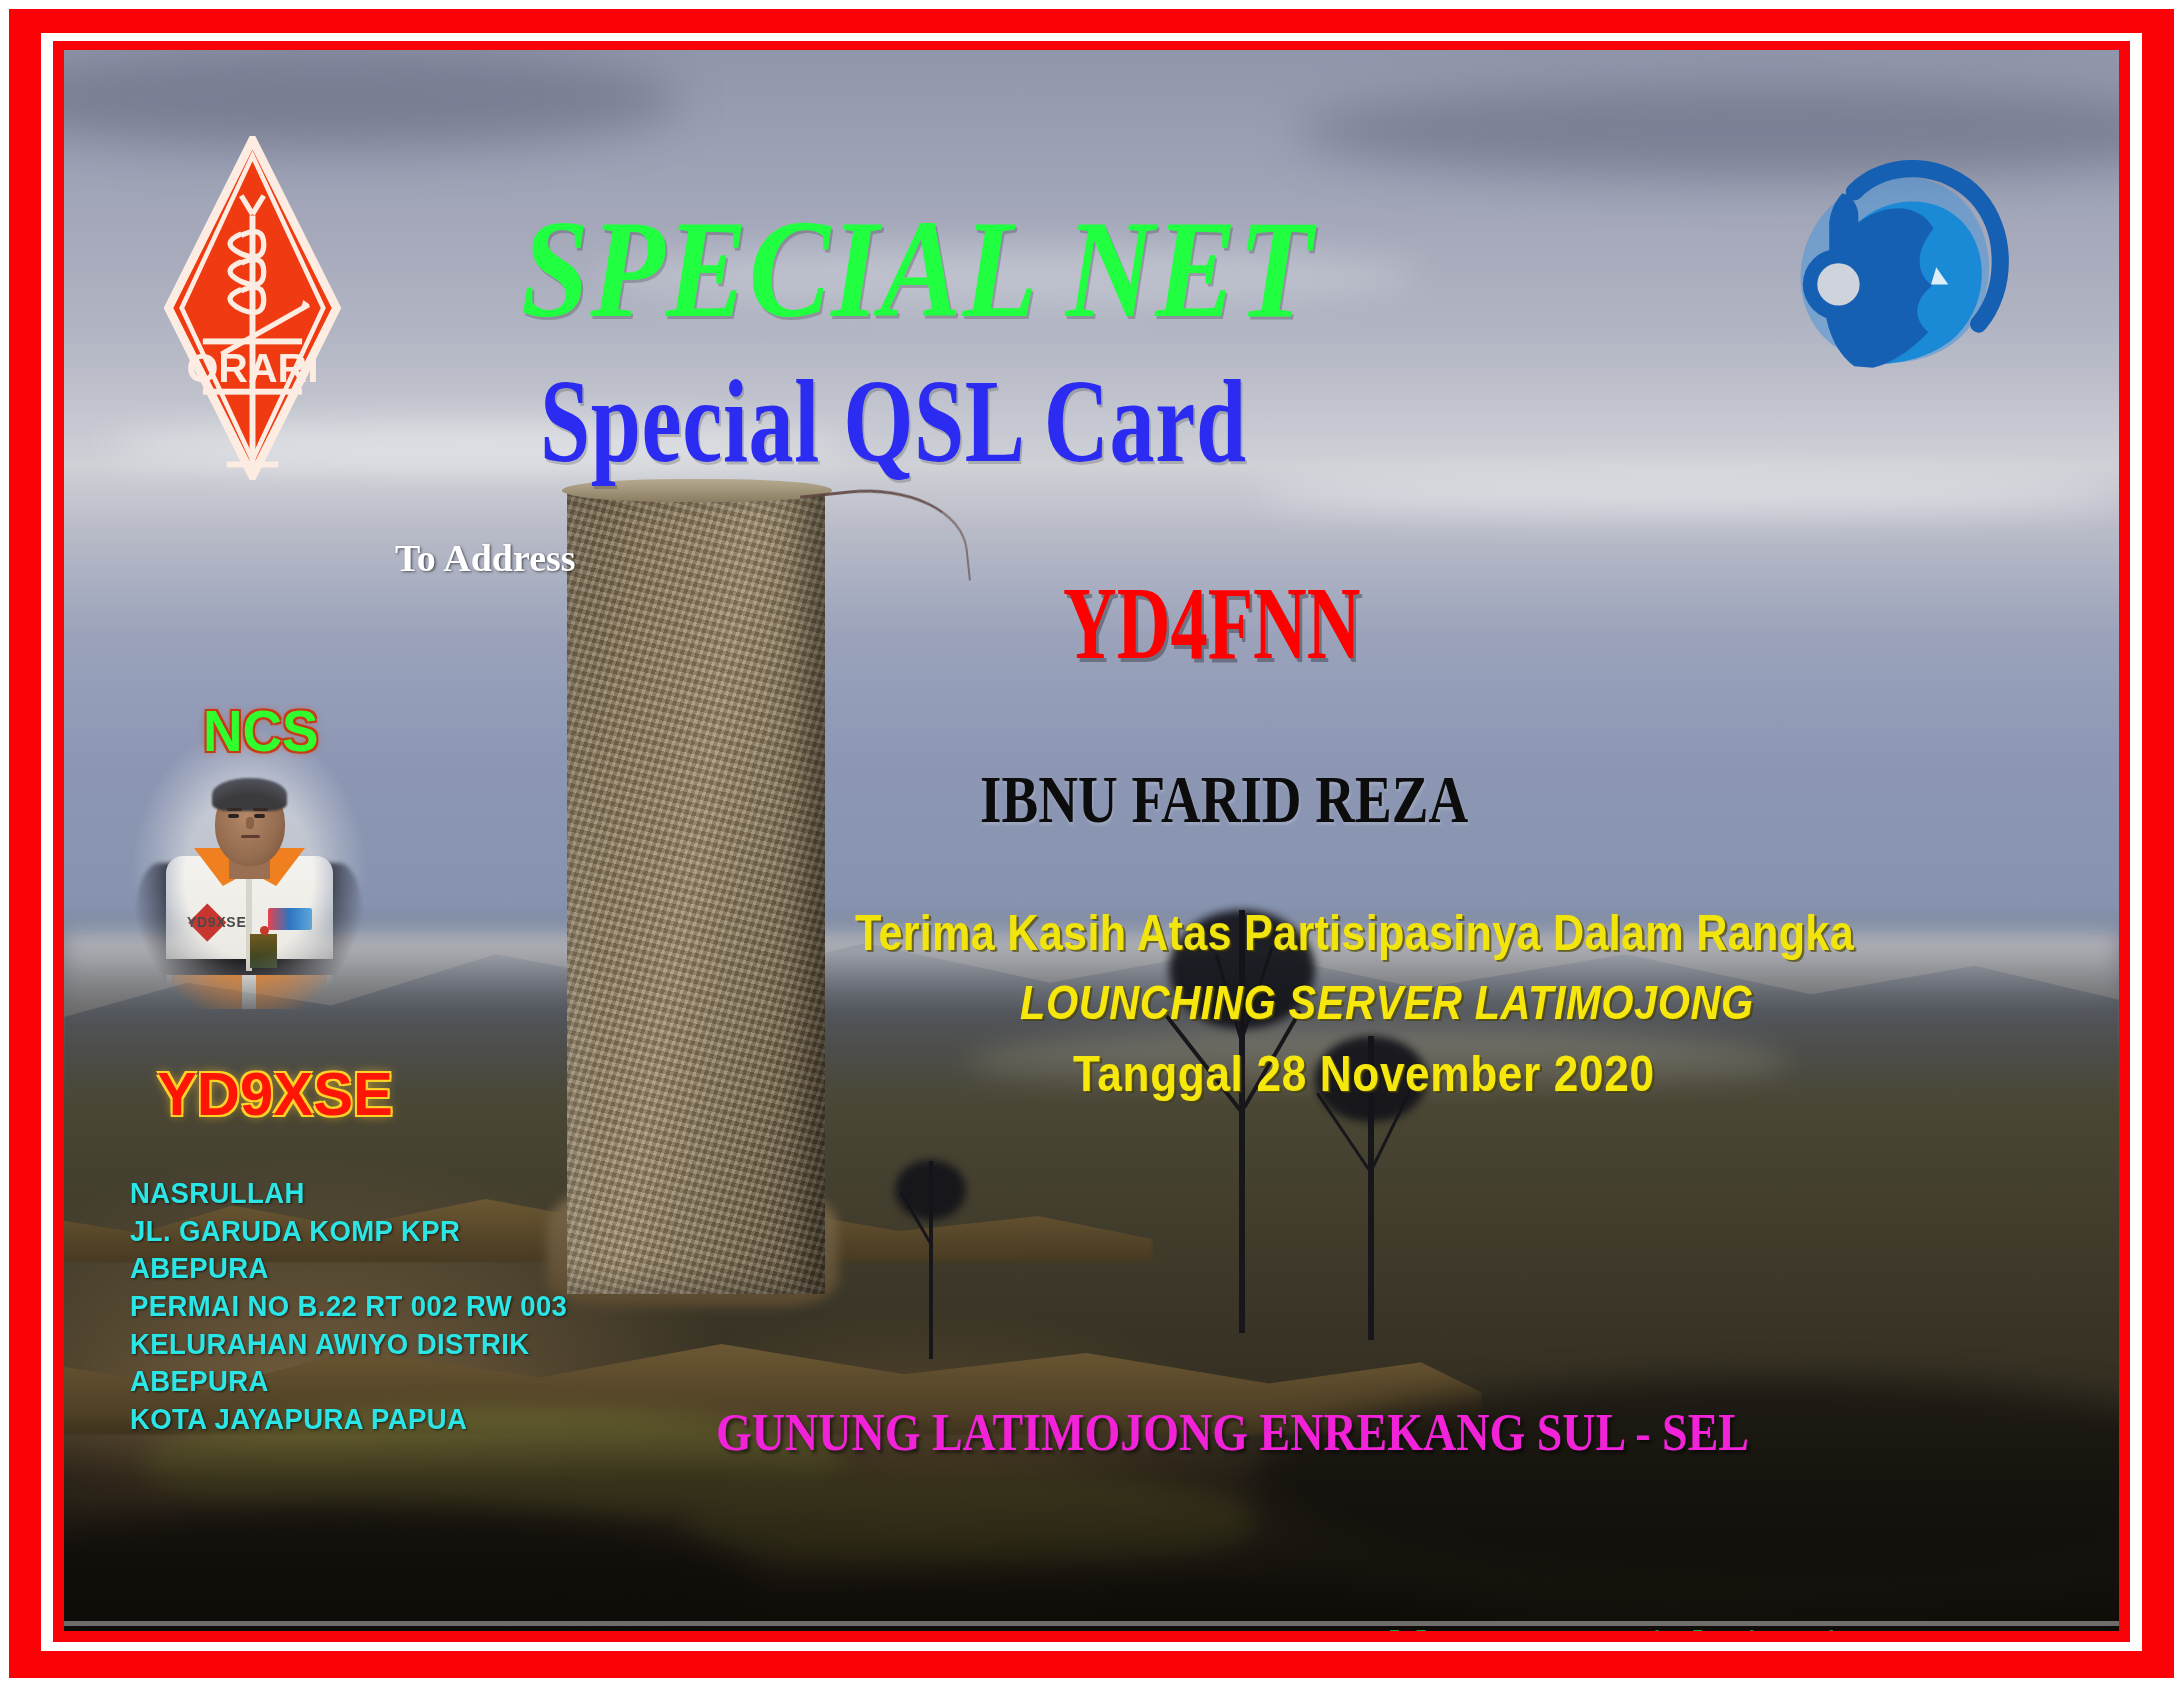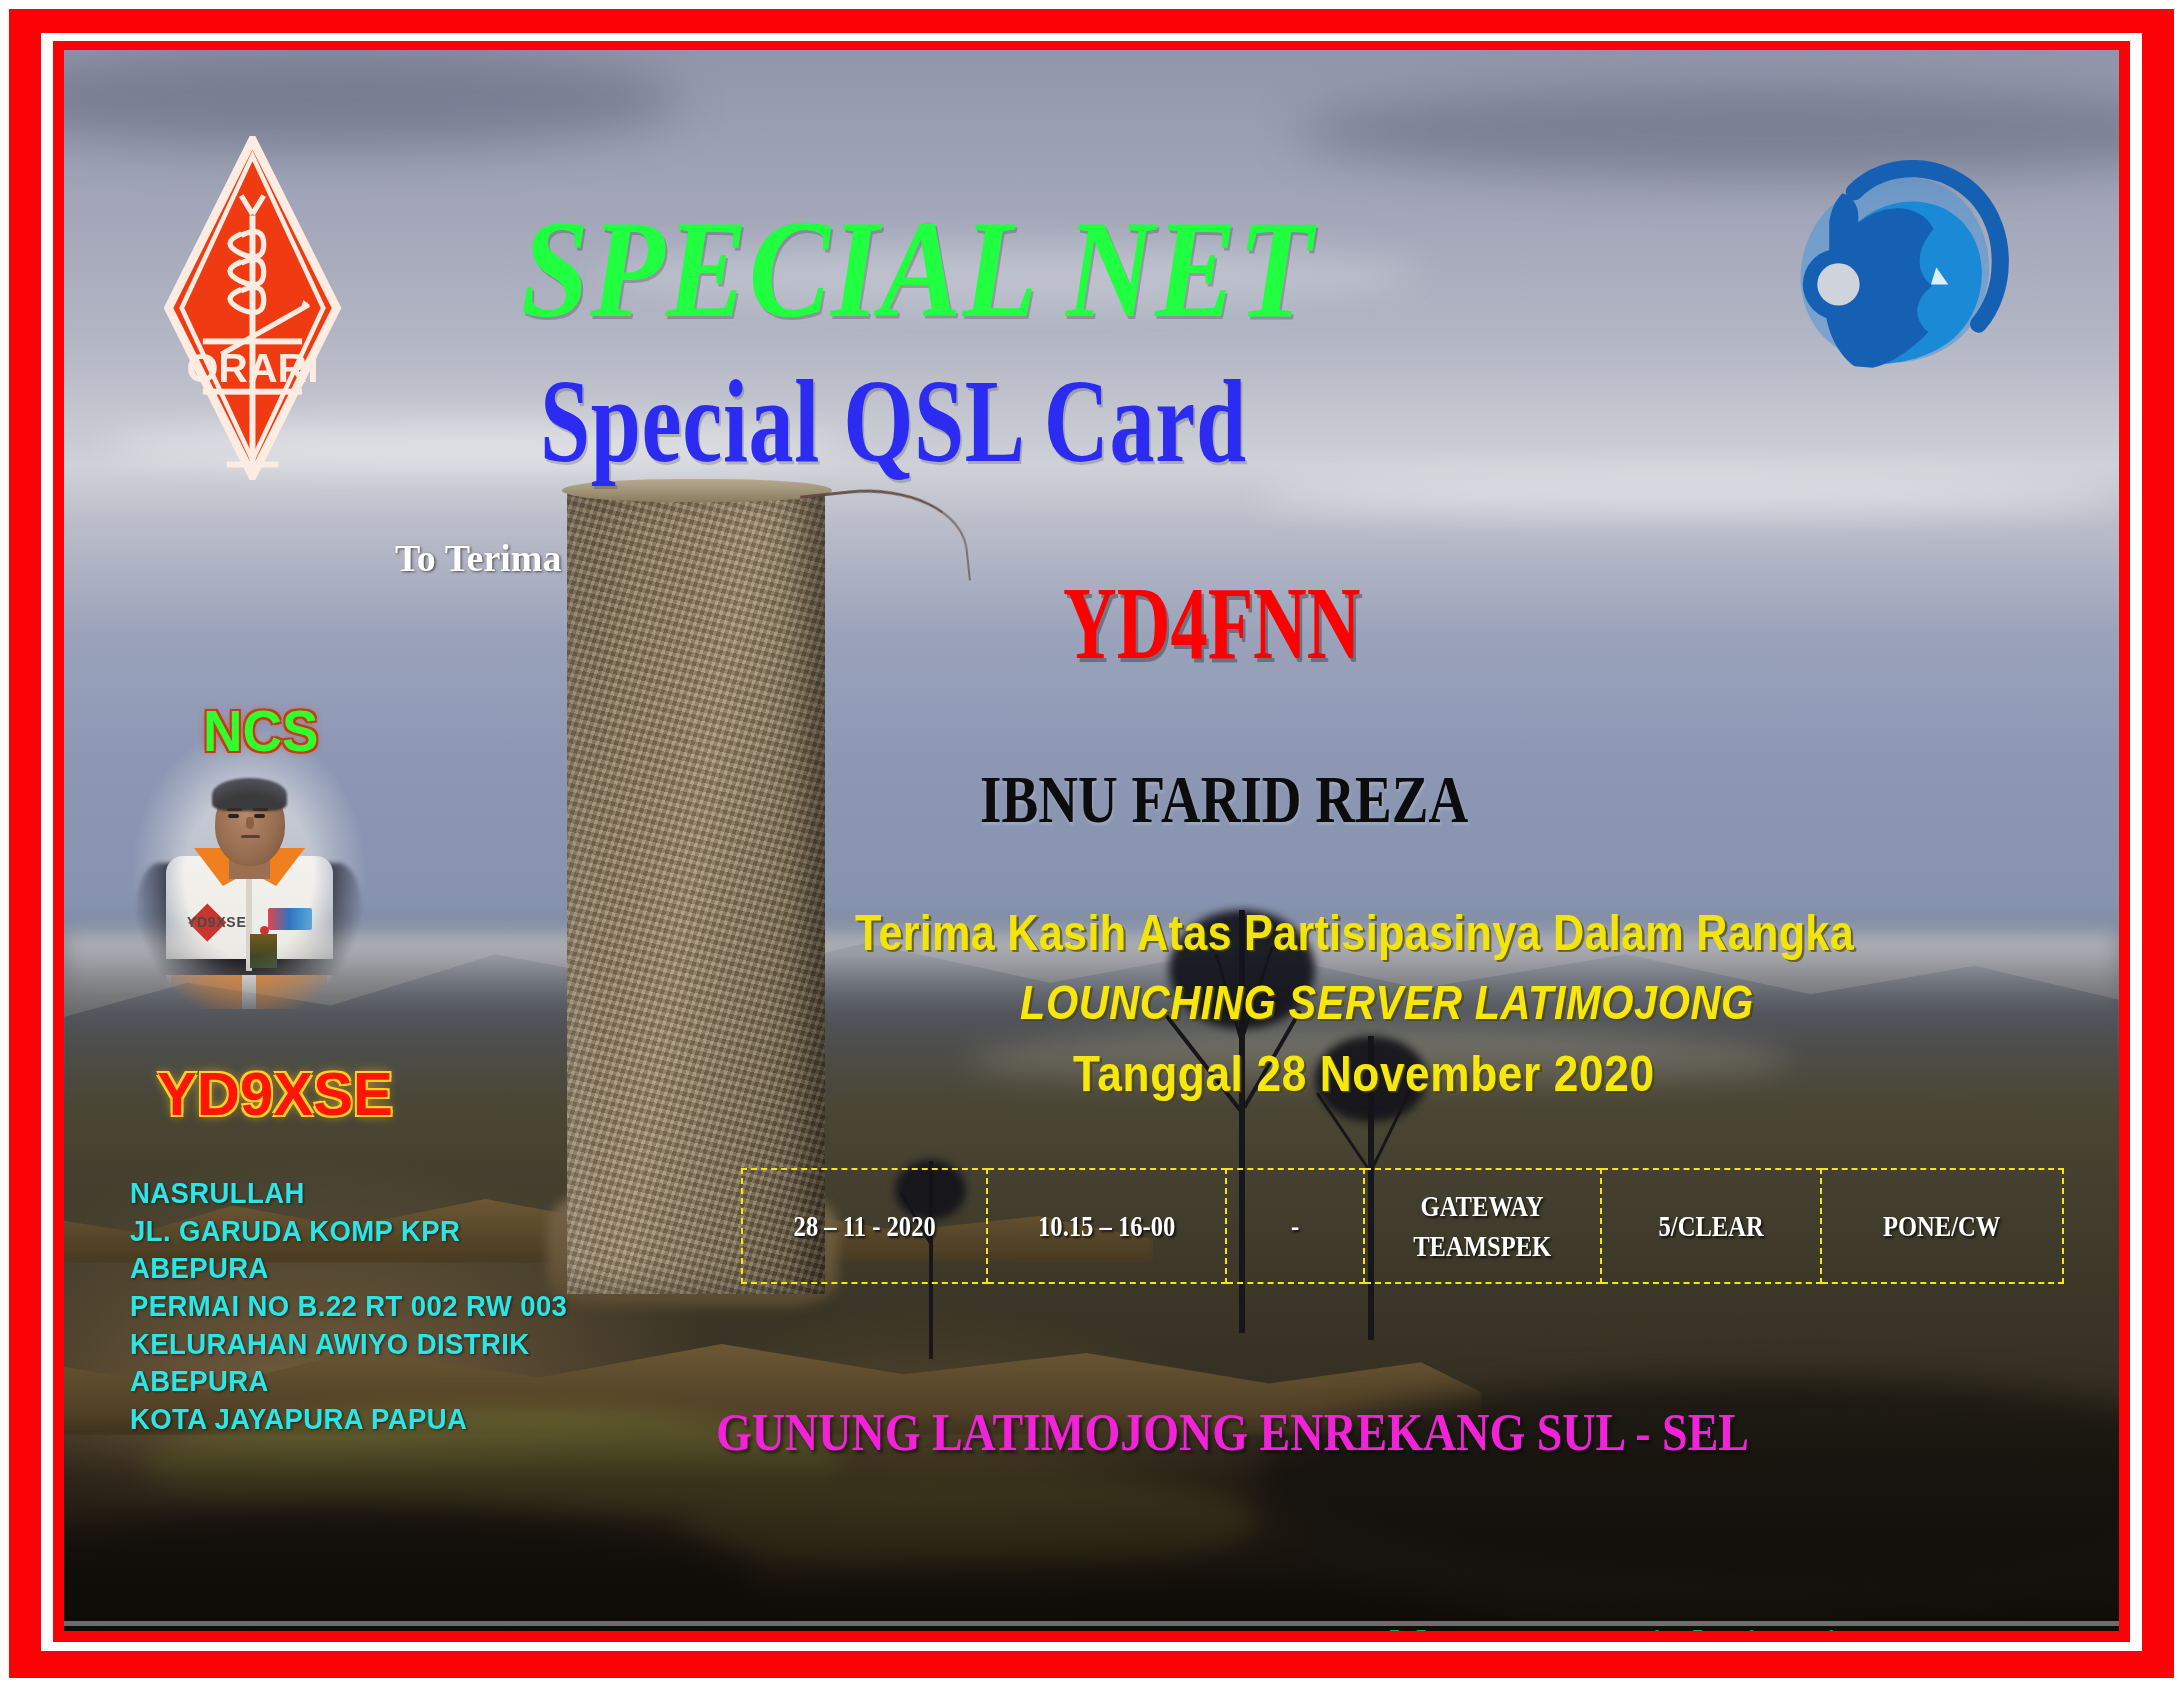--- a/index.html
+++ b/index.html
@@ -427,21 +427,21 @@
         <path d="M120 84 C168 34 258 38 306 92 C352 144 352 232 308 284" fill="none" stroke="#1660b4" stroke-width="26" stroke-linecap="round"></path>
         <path d="M102 86 C92 96 84 112 82 130 L82 186 L126 186 L126 120 C126 104 116 90 102 86 Z" fill="#1660b4"></path>
         <circle cx="96" cy="224" r="54" fill="#1660b4"></circle>
         <circle cx="96" cy="224" r="32" fill="#cfd3db"></circle>
         <path d="M236 224 l26 0 l-18 -26 z" fill="#ffffff" opacity=".85"></path>
       </svg>
     </div>
 
     <div class="t title-net">SPECIAL NET</div>
     <div class="t title-qsl">Special QSL Card</div>
-    <div class="t to-station">To Terima</div>
+    <div class="t to-station">To Address</div>
     <div class="t callsign">YD4FNN</div>
     <div class="t opname">IBNU FARID REZA</div>
 
     <div class="t ncs">NCS</div>
     <div class="t ncs-call">YD9XSE</div>
 
     <div class="thanks-wrap">
       <div class="thanks-1">Terima Kasih Atas Partisipasinya Dalam Rangka</div>
       <div class="thanks-2">LOUNCHING SERVER LATIMOJONG</div>
       <div class="thanks-3">Tanggal  28  November  2020</div>
@@ -450,31 +450,20 @@
     <table class="logtable">
       <colgroup>
         <col style="width:245px">
           <col style="width:239px">
           <col style="width:138px">
         <col style="width:237px">
           <col style="width:220px">
           <col style="width:242px">
       </colgroup>
       <tbody>
-        <tr class="row">
-          <td><span>28 – 11 - 2020</span></td>
-          <td><span>10.15 – 16-00</span></td>
-          <td><span>-</span></td>
-          <td>
-            <span>GATEWAY</span><br>
-            <span>TEAMSPEK</span>
-          </td>
-          <td><span>5/CLEAR</span></td>
-          <td><span>PONE/CW</span></td>
-        </tr>
       </tbody>
     </table>
 
     <div class="t place">GUNUNG LATIMOJONG ENREKANG SUL - SEL</div>
 
     <div class="addr-block">
       <div>NASRULLAH</div>
       <div>JL. GARUDA KOMP KPR</div>
       <div>ABEPURA</div>
       <div>PERMAI NO B.22 RT 002 RW 003</div>

